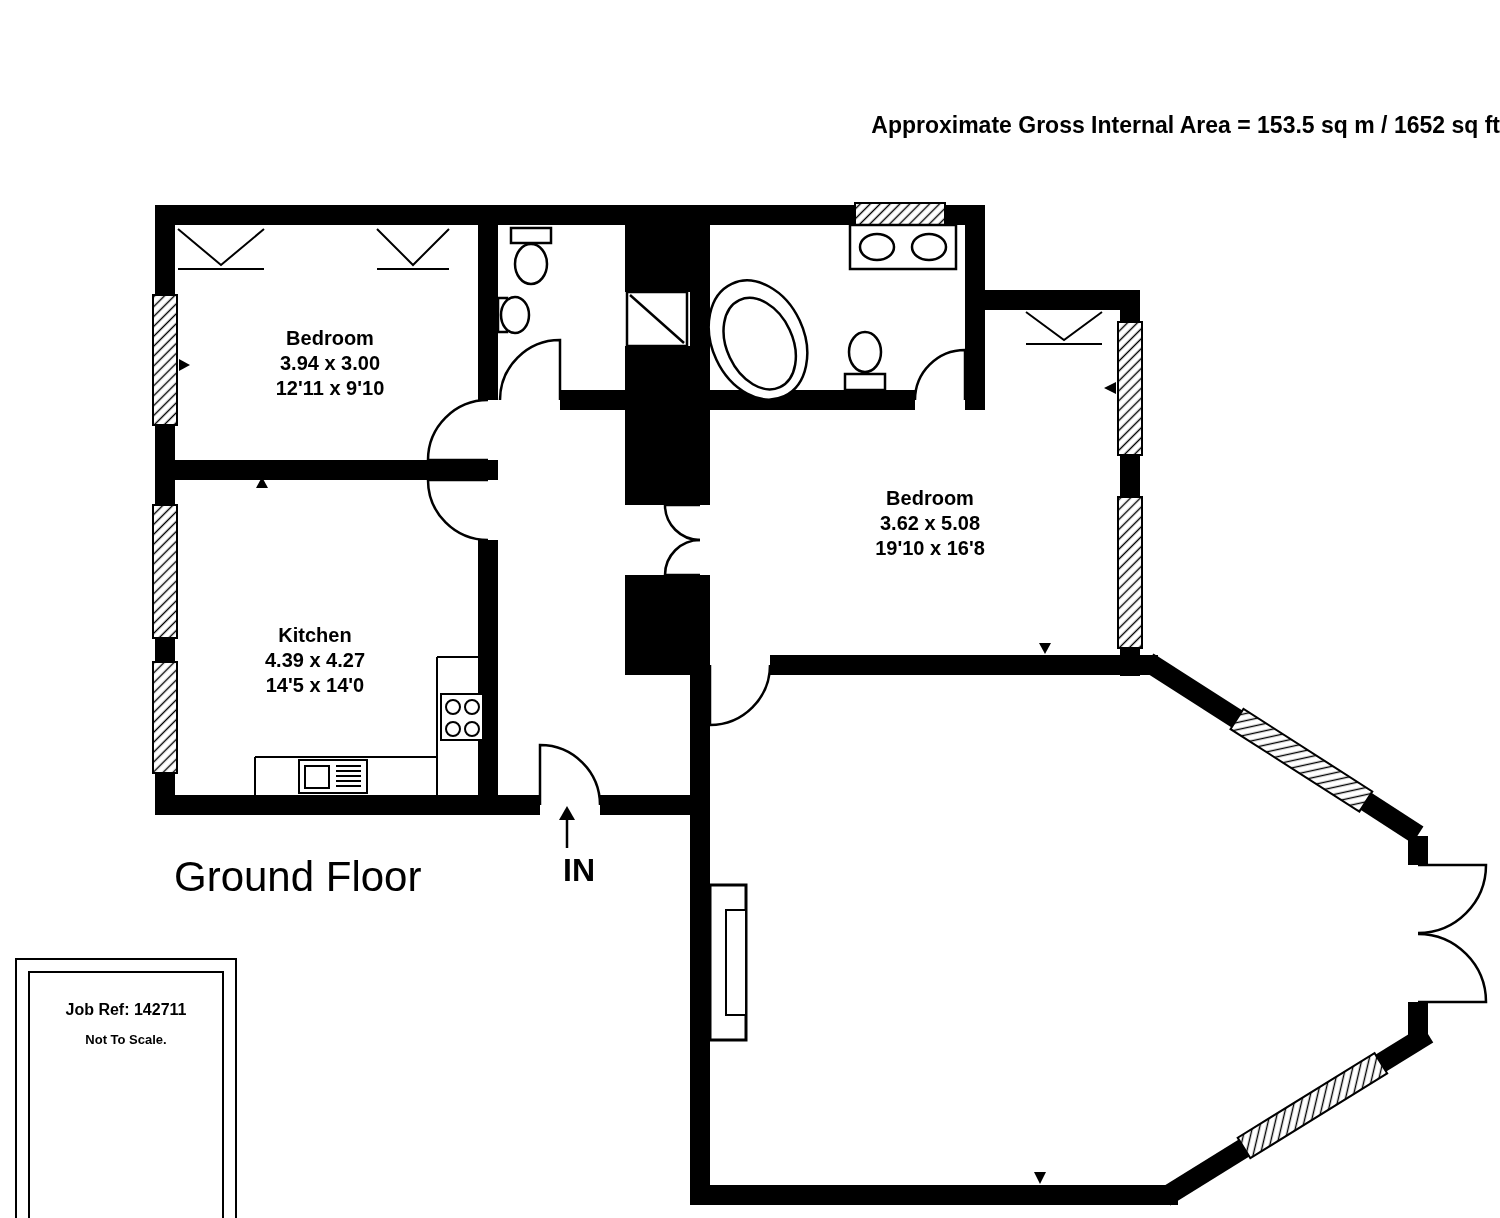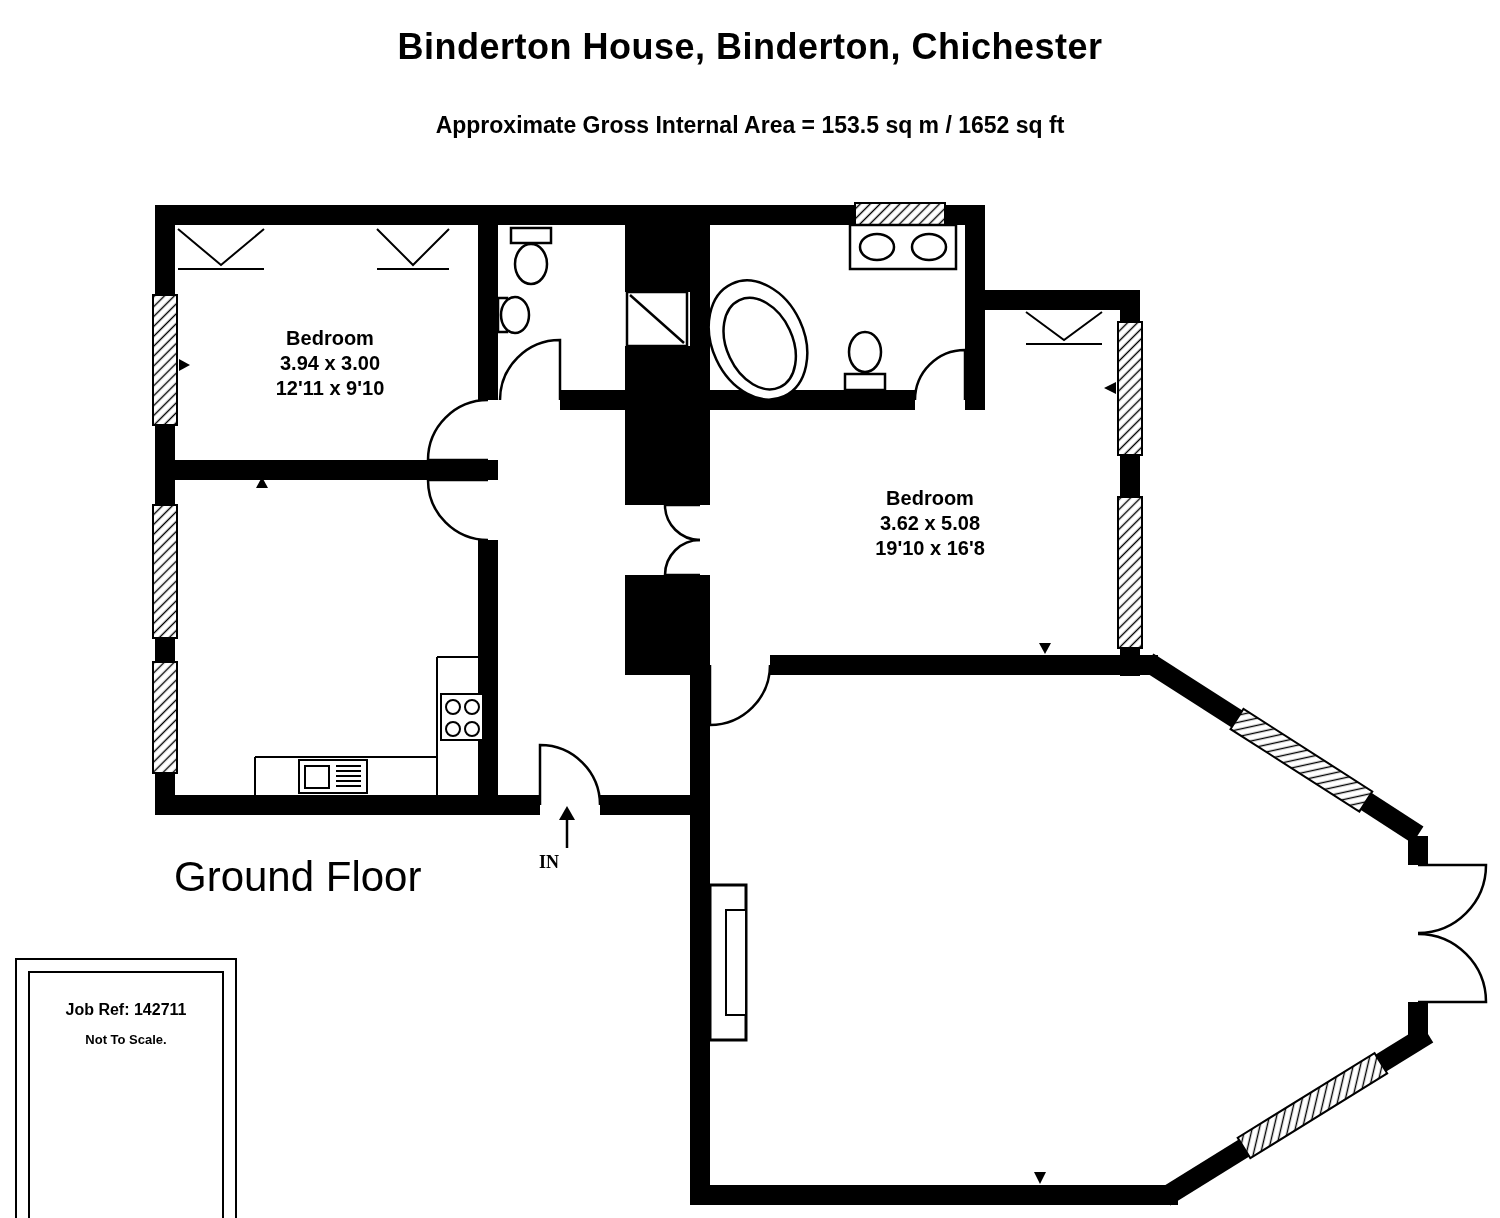--- a/index.html
+++ b/index.html
@@ -1,40 +1,39 @@
 <!DOCTYPE html>
 <html><head>
 <meta charset="utf-8">
 <style>
   * { margin:0; padding:0; box-sizing:border-box; }
   html,body { background:#ffffff; }
   body { font-family:"Liberation Sans", sans-serif; color:#000; }
   .page { position:relative; width:1500px; height:1218px; background:#fff; overflow:hidden; }
   .title { position:absolute; top:26px; left:0; width:100%; text-align:center;
            font-size:36px; font-weight:bold; letter-spacing:0.5px; }
-  .subtitle { position:absolute; top:112px; left:0; width:100%; text-align:center;
+  .subtitle { position:absolute; top:112px; left:0; width:100%; text-align:right;
               font-size:23px; font-weight:bold; }
   svg.plan { position:absolute; left:0; top:0; }
   .room-label { position:absolute; transform:translate(-50%,-50%); text-align:center;
                 font-size:20px; font-weight:bold; line-height:1.25; white-space:nowrap; }
   .floor-label { position:absolute; left:150px; top:853px; font-size:42px; font-weight:normal;margin-left:24px; }
-  .in-label { position:absolute; left:539px; top:852px; width:56px; text-align:left;
-              font-size:18px; font-weight:bold;font-family:Liberation Serif, serif; }
+  .in-label { position:absolute; left:539px; top:852px; width:56px; text-align:right;
+              font-size:32px; font-weight:bold; }
   .legend-box { position:absolute; left:15px; top:958px; width:222px; height:300px;
                 border:2px solid #000; padding:11px; background:#fff; }
   .legend-inner { border:2px solid #000; width:100%; height:100%; padding:28px 8px 8px 8px; text-align:center; }
   .job-ref { font-size:16px; font-weight:bold; margin-bottom:12px; }
   .disclaimer { font-size:13px; font-weight:bold; line-height:1.45; }
 </style>
 </head>
 <body>
 
 <div class="page">
 
-  <div class="title">Binderton House, Binderton, Chichester</div>
   <div class="subtitle">Approximate Gross Internal Area = 153.5 sq m / 1652 sq ft</div>
 
   <svg class="plan" viewBox="0 0 1500 1218" width="1500" height="1218" xmlns="http://www.w3.org/2000/svg">
     <defs>
       <pattern id="winhatch" width="7" height="7" patternUnits="userSpaceOnUse" patternTransform="rotate(45)">
         <rect width="7" height="7" fill="#ffffff"></rect>
         <line x1="3.5" y1="0" x2="3.5" y2="7" stroke="#000000" stroke-width="1.4"></line>
       </pattern>
     </defs>
 
@@ -207,20 +206,25 @@
       </g>
     </g>
   </svg>
 
   <div class="room-label" style="left:330px; top:363px;">
     <div>Bedroom</div>
     <div>3.94 x 3.00</div>
     <div>12'11 x 9'10</div>
   </div>
 
+  <div class="room-label" style="left:315px; top:660px;">
+    <div>Kitchen</div>
+    <div>4.39 x 4.27</div>
+    <div>14'5 x 14'0</div>
+  </div>
 
   <div class="room-label" style="left:930px; top:523px;">
     <div>Bedroom</div>
     <div>3.62 x 5.08</div>
     <div>19'10 x 16'8</div>
   </div>
 
 
   <div class="floor-label">Ground Floor</div>
   <div class="in-label">IN</div>

